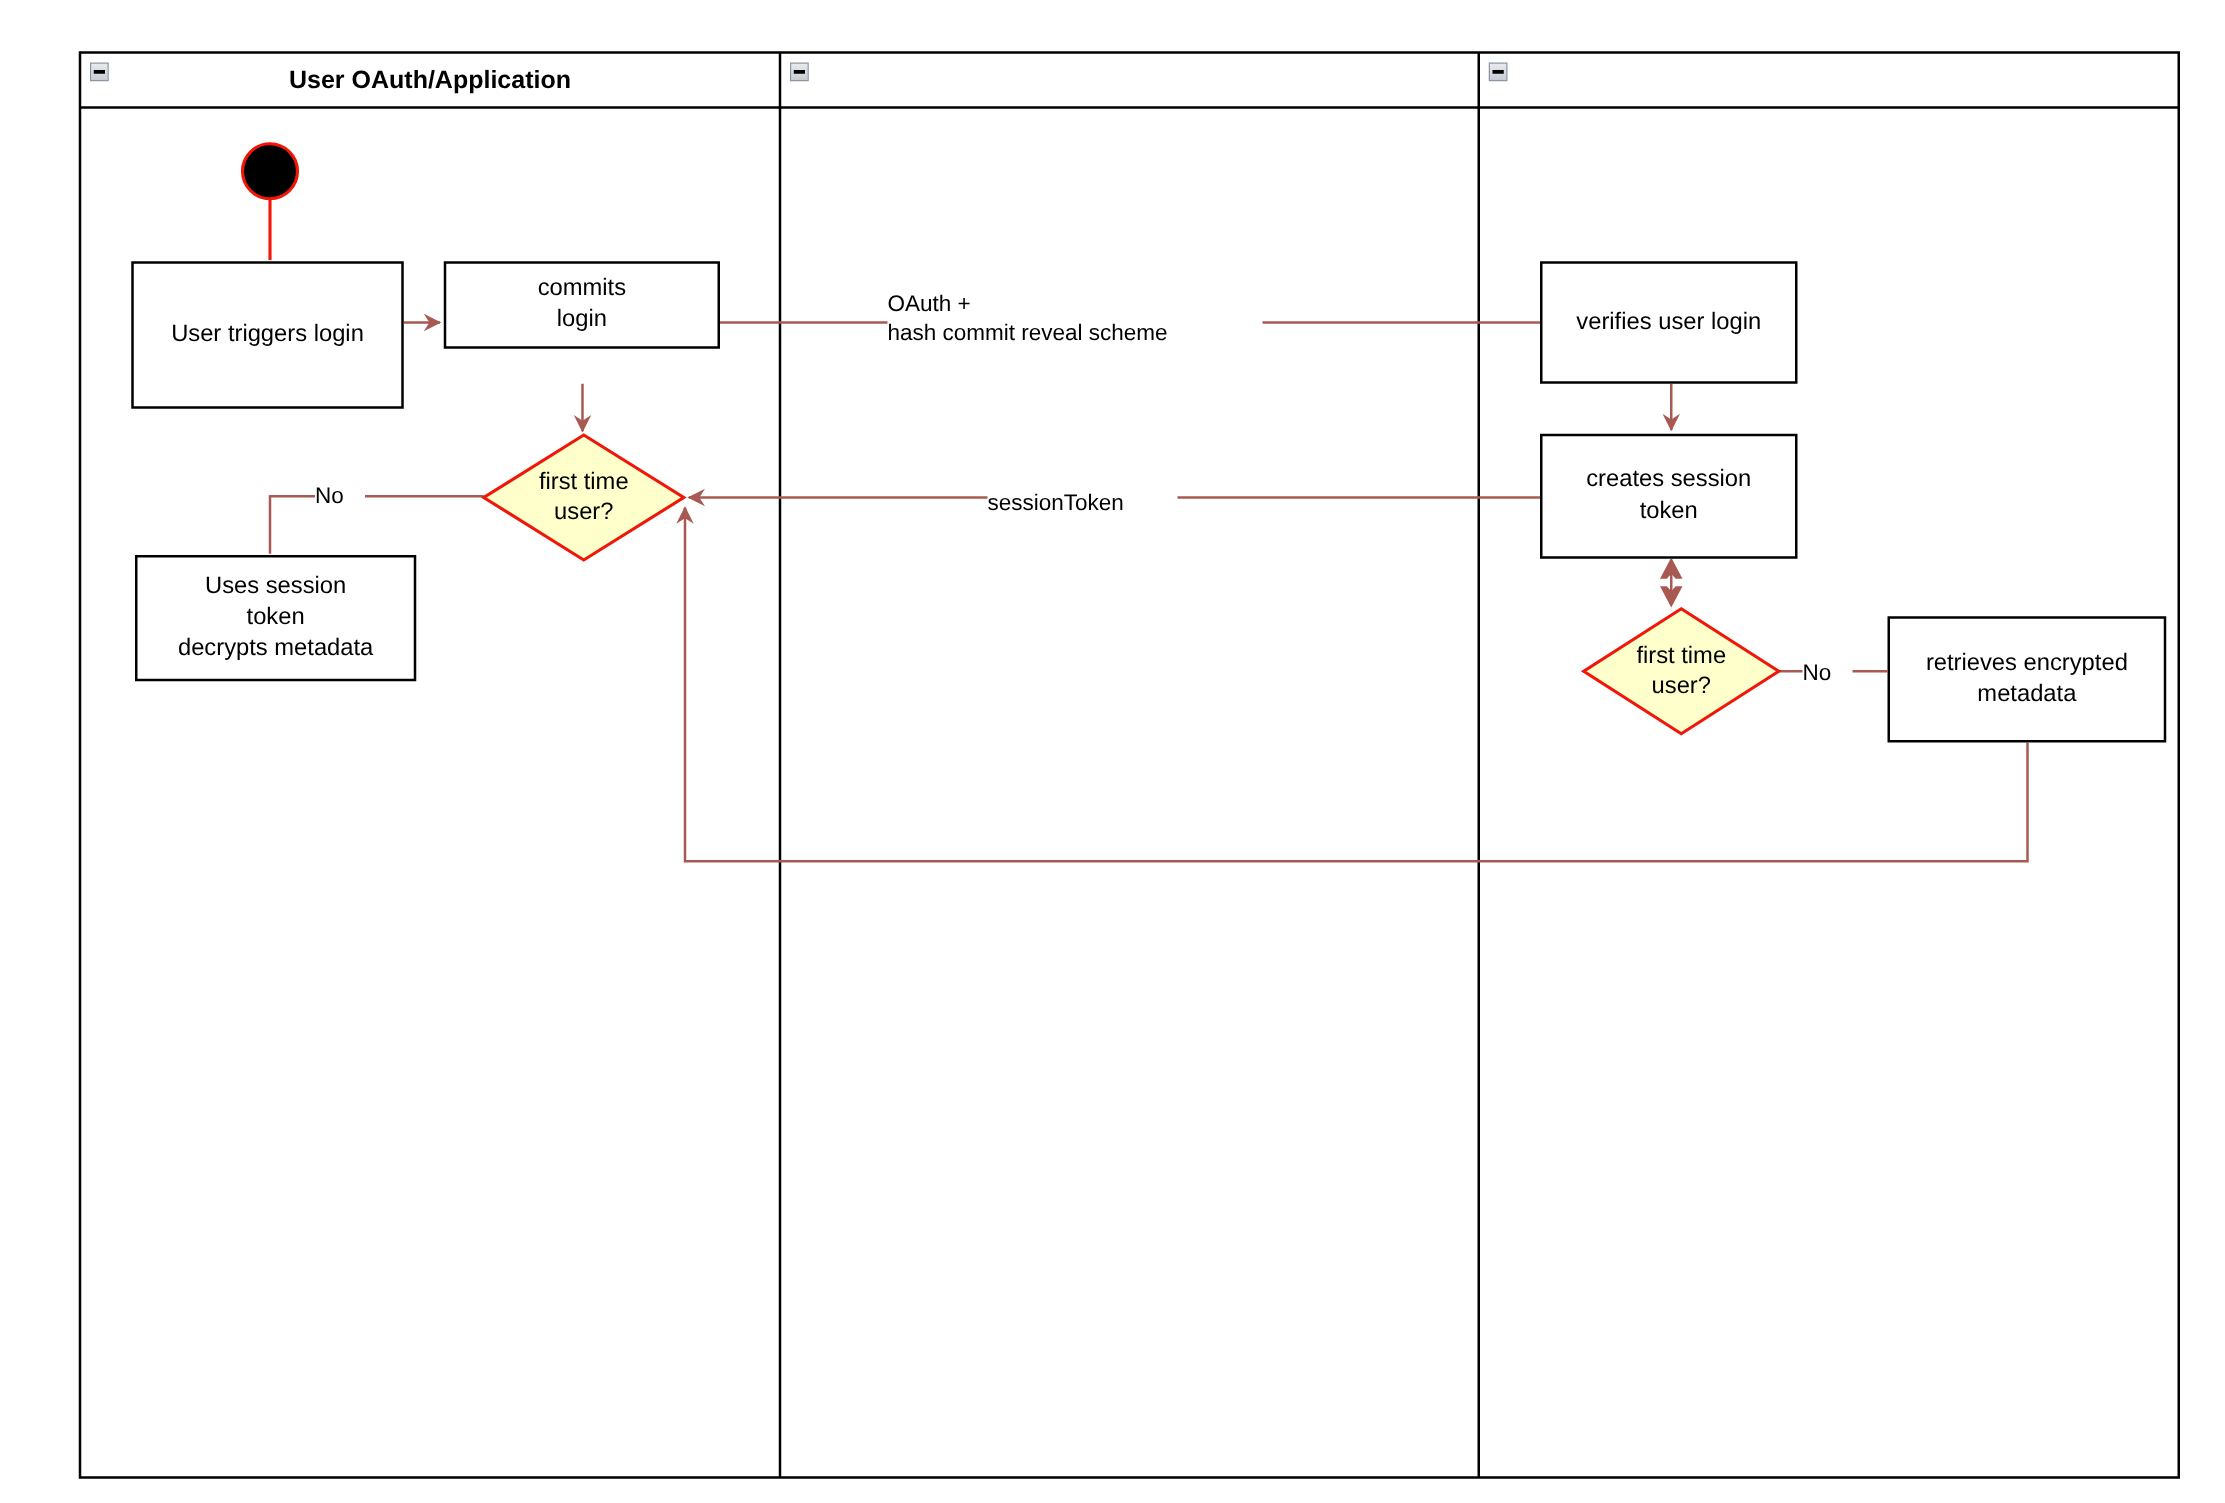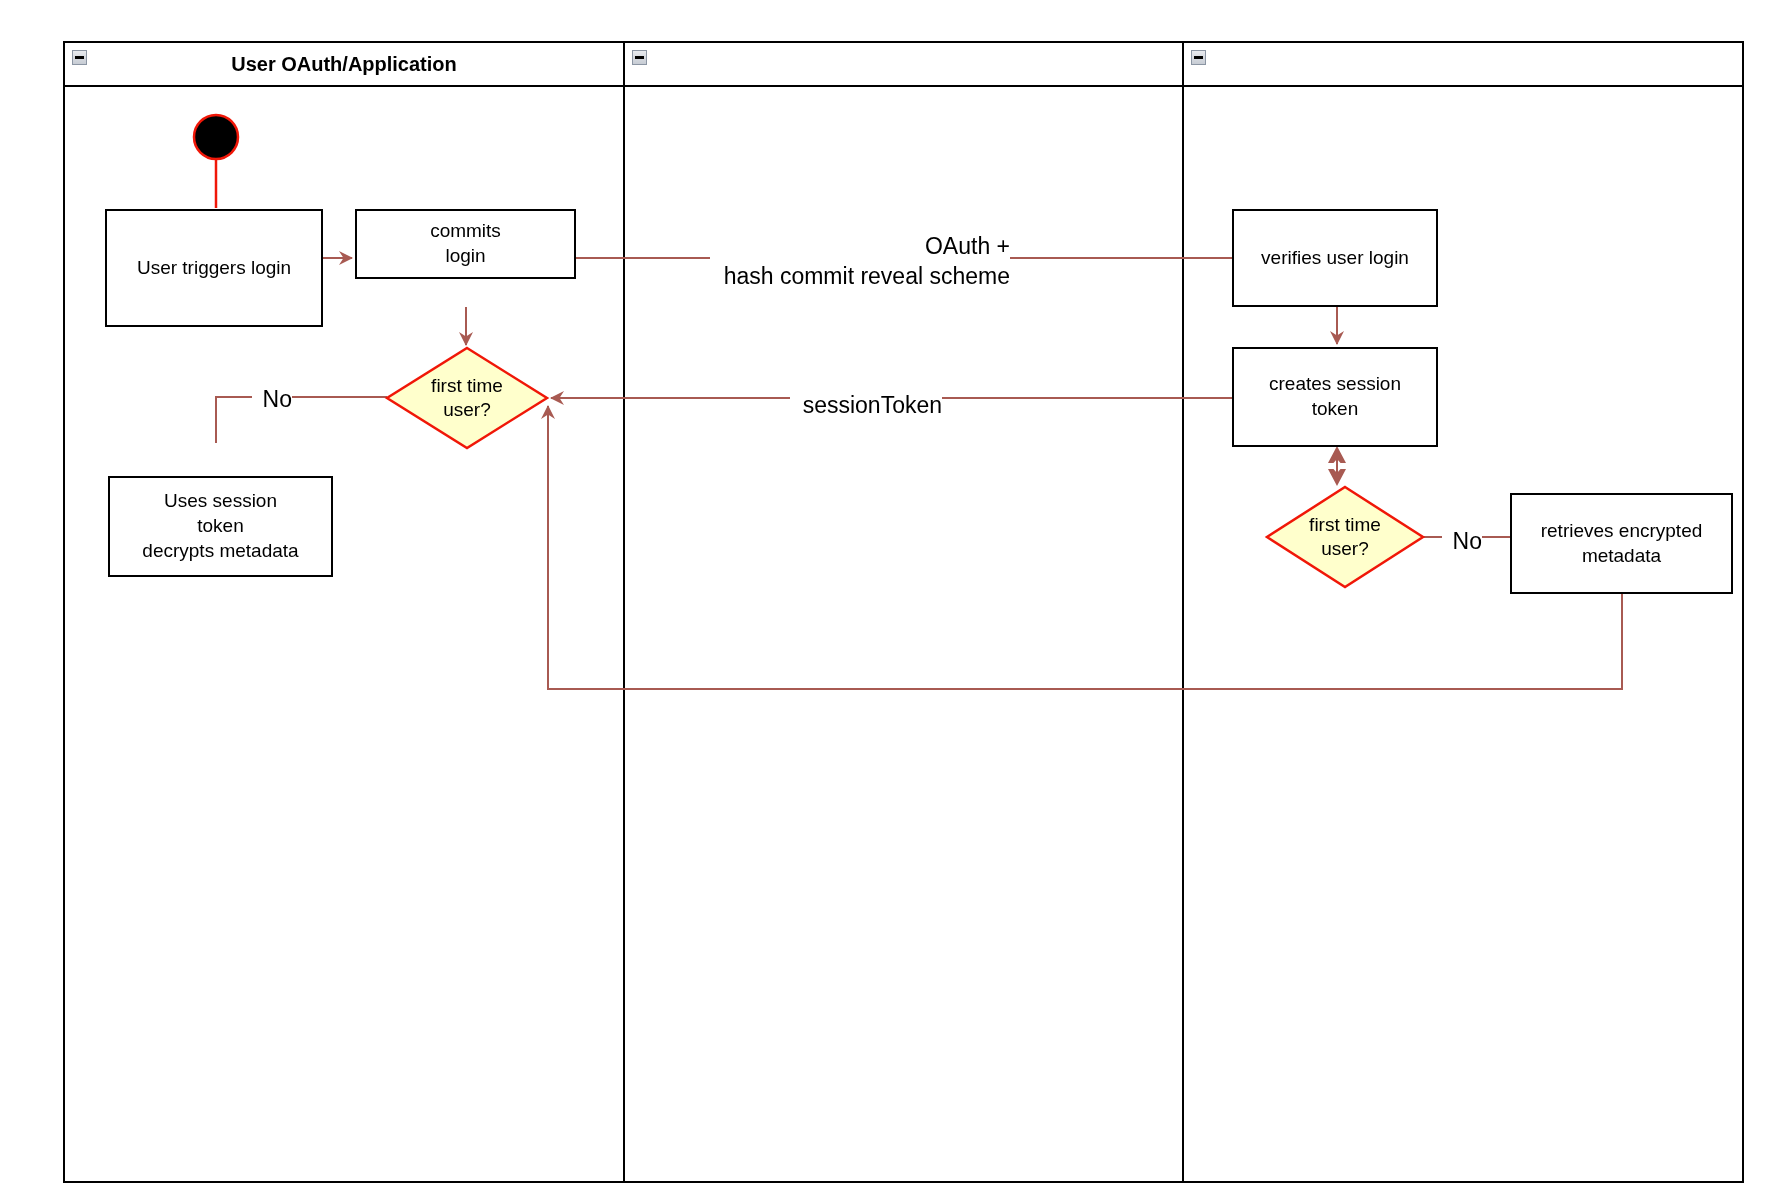--- a/index.html
+++ b/index.html
@@ -40,21 +40,21 @@
   
   .decision-text{
     position:absolute;display:flex;align-items:center;justify-content:center;
     text-align:center;font-size:19px;line-height:1.25;color:#000;
     white-space:pre-line;pointer-events:none;
   }
 
   
   .edge-label{
     position:absolute;background:#ffffff;color:#000;
-    font-size:23px;line-height:1.3;text-align:right;white-space:pre-line;
+    font-size:18px;line-height:1.3;text-align:left;white-space:pre-line;
   }
 
   #ah path{fill:var(--connector);}
   .conn{stroke:var(--connector);stroke-width:2;fill:none;}
   .conn-accent{stroke:var(--accent);stroke-width:2.5;fill:none;}
   .frame{stroke:#000;stroke-width:2;fill:none;}
   .decision{fill:var(--decision-fill);stroke:var(--accent);stroke-width:2.5;}
   .dblhead{fill:var(--connector);}
 </style>
 </head>
@@ -102,21 +102,21 @@
   <div class="collapse-icon" style="left:632px;">
       <span class="minus"></span>
     </div>
   <div class="collapse-icon" style="left:1191px;">
       <span class="minus"></span>
     </div>
 
   <div class="node" style="left:105px;top:209px;width:218px;height:118px;">User triggers login</div>
   <div class="node" style="left:355px;top:209px;width:221px;height:70px;">commits
 login</div>
-  <div class="node" style="left:108px;top:444px;width:225px;height:101px;margin-top:32px;">Uses session
+  <div class="node" style="left:108px;top:444px;width:225px;height:101px;">Uses session
 token
 decrypts metadata</div>
   <div class="node" style="left:1232px;top:209px;width:206px;height:98px;">verifies user login</div>
   <div class="node" style="left:1232px;top:347px;width:206px;height:100px;">creates session
 token</div>
   <div class="node" style="left:1510px;top:493px;width:223px;height:101px;">retrieves encrypted
 metadata</div>
 
   <div class="decision-text" style="left:387px;top:358px;width:160px;height:80px;">first time
 user?</div>

